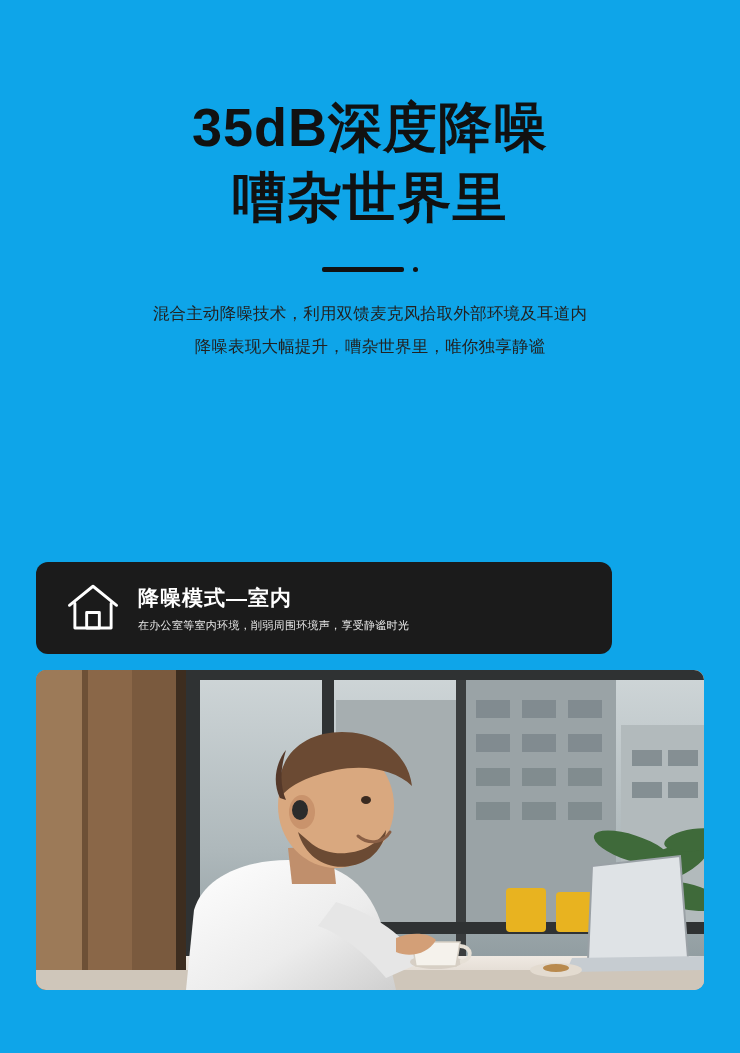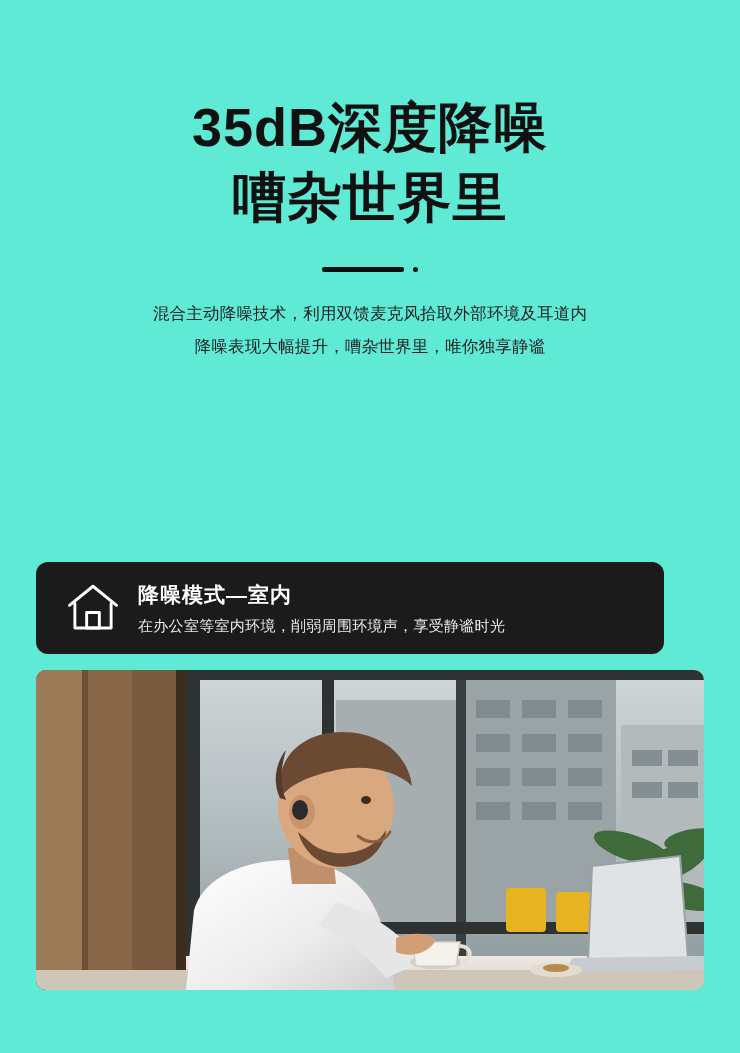--- a/index.html
+++ b/index.html
@@ -7,21 +7,21 @@
     width: 740px;
     height: 1053px;
     background: #ffffff;
     font-family: "Liberation Sans", "DejaVu Sans", sans-serif;
     overflow: hidden;
   }
   .page {
     position: relative;
     width: 740px;
     height: 1053px;
-    background: #5eead4;
+    background: #0ea5e9;
   }
 
   
   .headline {
     padding-top: 96px;
     text-align: center;
   }
   .headline h1 {
     font-size: 54px;
     line-height: 1.18;
@@ -66,21 +66,21 @@
     color: #222222;
     letter-spacing: 0.2px;
   }
   .description p { white-space: nowrap; }
 
   
   .banner {
     position: absolute;
     left: 36px;
     top: 562px;
-    width: 628px;
+    width: 576px;
     height: 92px;
     background: #1b1b1b;
     border-radius: 12px;
     display: flex;
     align-items: center;
     padding: 0 26px;
   }
   .banner .icon-wrap {
     width: 62px;
     height: 62px;
@@ -97,21 +97,21 @@
   }
   .banner .banner-title {
     color: #ffffff;
     font-size: 21px;
     font-weight: 700;
     letter-spacing: 1px;
     line-height: 1.4;
   }
   .banner .banner-sub {
     color: #e8e8e8;
-    font-size: 15px;
+    font-size: 11px;
     letter-spacing: 0.3px;
     margin-top: 6px;
     line-height: 1.4;
   }
 
   
   .photo {
     position: absolute;
     left: 36px;
     top: 670px;

